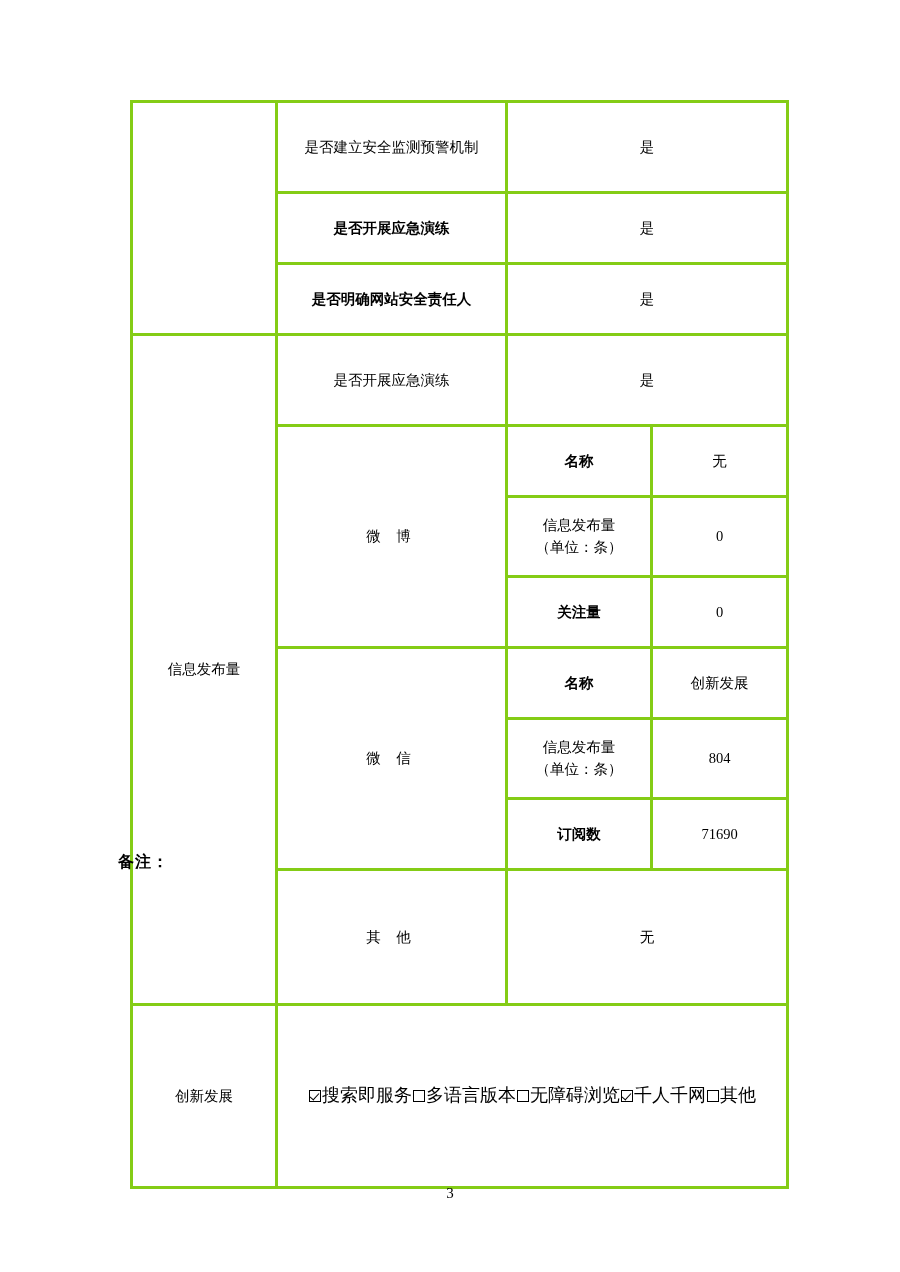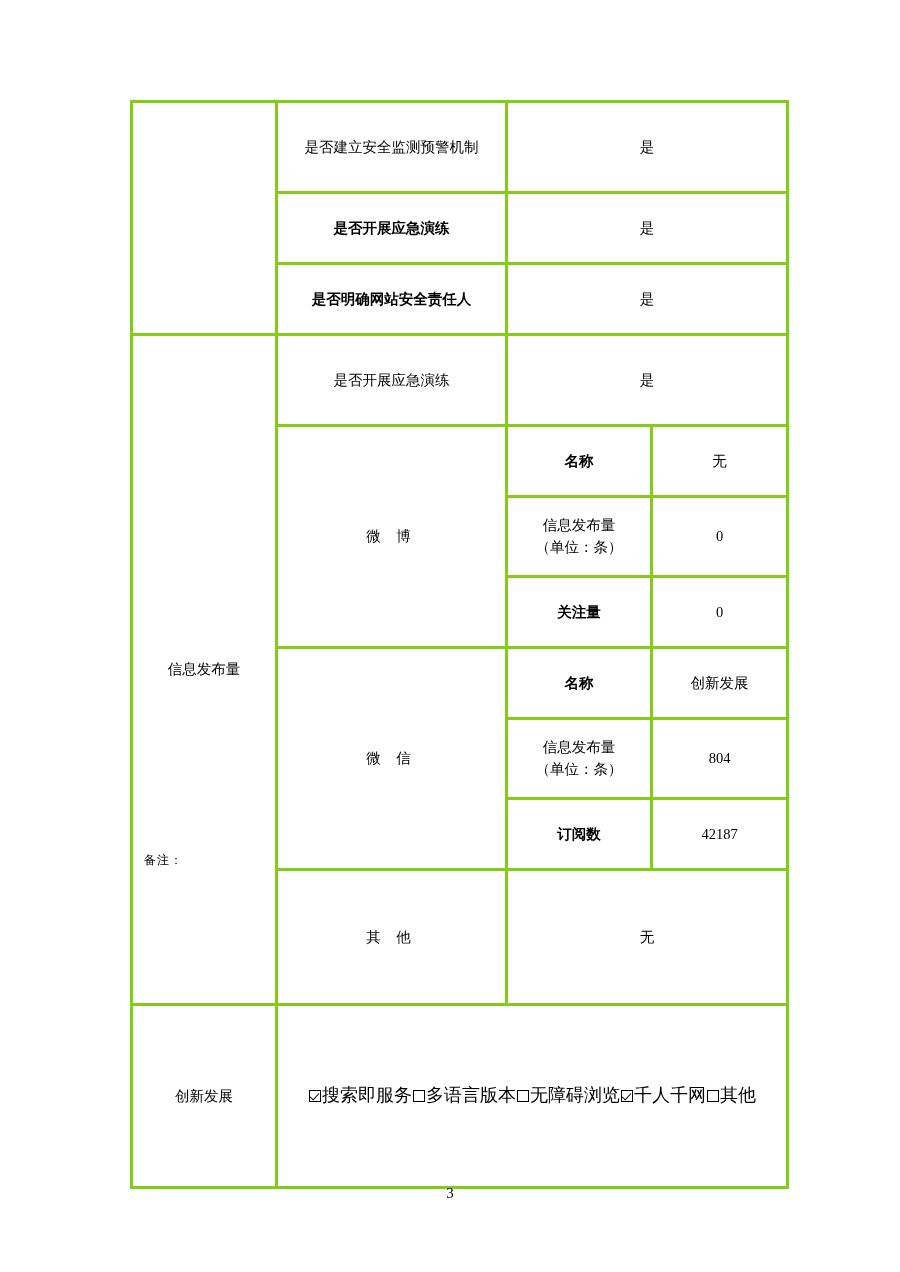--- a/index.html
+++ b/index.html
@@ -77,24 +77,24 @@
     left: 2px;
     top: 0px;
     width: 4px;
     height: 8px;
     border: solid #000;
     border-width: 0 1.6px 1.6px 0;
     transform: rotate(42deg);
   }
   .remark {
     position: absolute;
-    left: 144px;
+    left: 118px;
     top: 852px;
-    font-size: 12px;
-    font-weight: normal;
+    font-size: 16px;
+    font-weight: bold;
     letter-spacing: 1px;
     font-family: "Liberation Serif", "DejaVu Serif", serif;
   }
   .page-number {
     position: absolute;
     left: 0;
     top: 1185px;
     width: 900px;
     text-align: center;
     font-size: 15px;
@@ -158,21 +158,21 @@
       </tr>
       <tr>
         <td class="cell-two-line">
           <div>信息发布量</div>
           <div>（单位：条）</div>
         </td>
         <td>804</td>
       </tr>
       <tr>
         <td class="h-small">订阅数</td>
-        <td>42187</td>
+        <td>71690</td>
       </tr>
 
       <tr>
         <td style="height:100px" class="spaced">其 他</td>
         <td colspan="2">无</td>
       </tr>
 
       <tr class="innovation-row">
         <td>创新发展</td>
         <td colspan="3">

